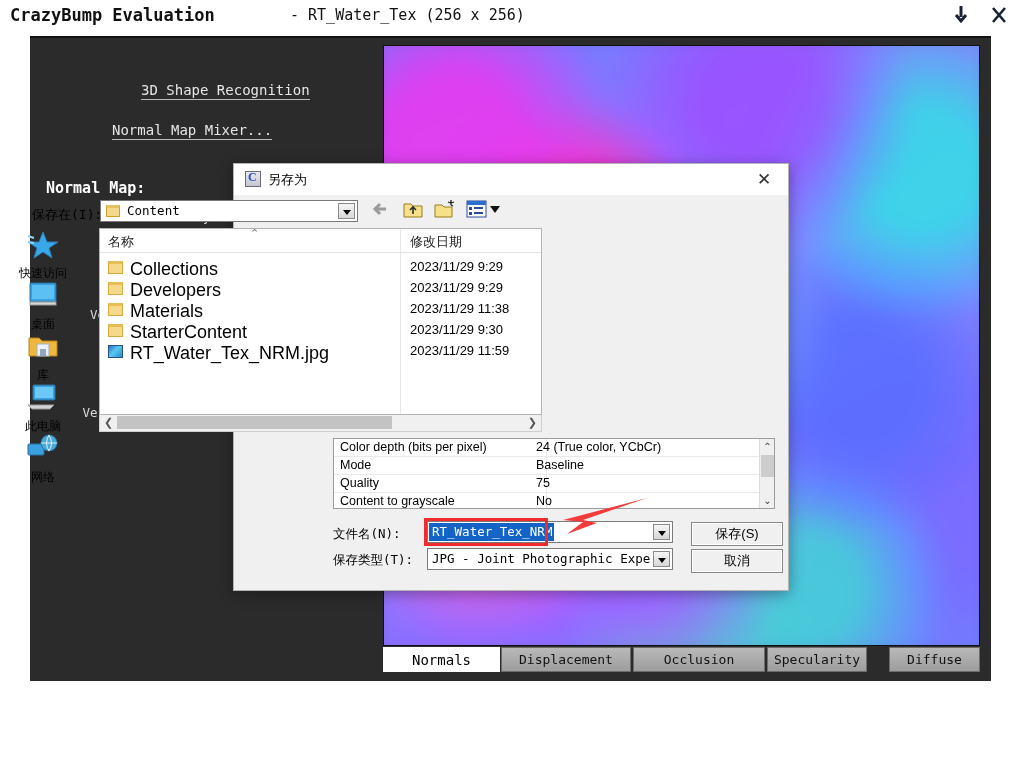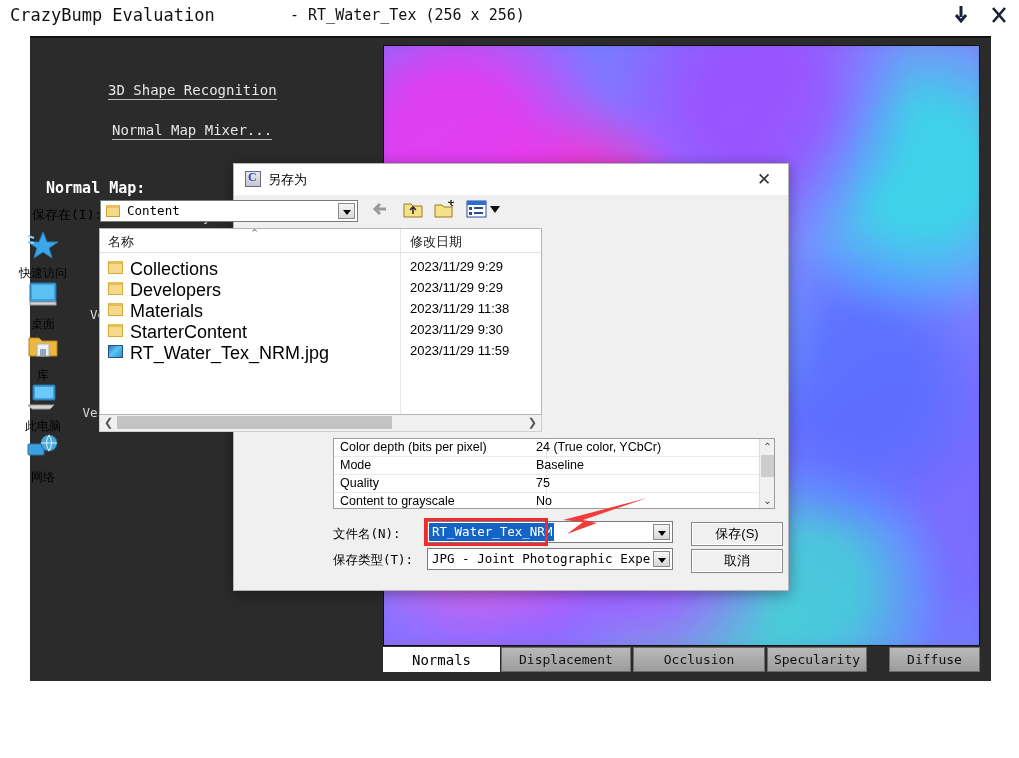--- a/index.html
+++ b/index.html
@@ -5,37 +5,37 @@
   * { box-sizing: border-box; margin:0; padding:0; }
   html,body{ width:1019px; height:758px; overflow:hidden; background:#fff;
              font-family:"Liberation Sans", sans-serif; }
 
   #app { position:relative; width:1019px; height:758px; background:#ffffff; }
 
   
   .titlebar{ position:absolute; left:0; top:0; width:1019px; height:32px;
              background:#ffffff; }
   .app-title{ position:absolute; left:10px; top:5px; font-family:"DejaVu Sans Mono", monospace;
-              font-size:17px; font-weight:normal; color:#111; letter-spacing:0px;}
+              font-size:17px; font-weight:bold; color:#111; letter-spacing:0px;}
   .doc-title{ position:absolute; left:290px; top:6px; font-family:"DejaVu Sans Mono", monospace;
               font-size:15px; color:#111; }
   .winbtn{ position:absolute; top:4px; width:26px; height:26px; color:#1b2236;
            font-size:21px; text-align:center; line-height:26px; cursor:pointer;}
   .winbtn.min{ left:948px; font-weight:bold;}
   .winbtn.close{ left:986px; font-weight:bold;}
 
   
   .workspace{ position:absolute; left:30px; top:36px; width:961px; height:645px;
               background:#2b2b2b; border-top:2px solid #111; }
 
   
   .ctrl-head{ position:absolute; font-family:"DejaVu Sans Mono", monospace;
               color:#e6e6e6; font-size:14px; }
   #hd1{ left:108px; top:82px; }
-  #hd1 span.u{ border-bottom:1px solid #bbb; padding-bottom:1px;}
+  #hd1 span.u{ border-bottom:1px solid #bbb; padding-bottom:1px;margin-left:33px;}
   #hd2{ left:112px; top:122px; }
   #hd2 span.u{ border-bottom:1px solid #bbb; padding-bottom:1px;}
   .sec-title{ position:absolute; left:46px; top:179px; font-family:"DejaVu Sans Mono", monospace;
               font-size:15px; font-weight:bold; color:#ffffff; }
 
   .slider-row{ position:absolute; left:36px; width:345px; height:19px;
                font-family:"DejaVu Sans Mono", monospace; font-size:12.5px; }
   .slider-row .lbl{ position:absolute; right:163px; top:2px; color:#d8d8d8; white-space:nowrap; }
   .slider-row .val{ position:absolute; left:188px; top:2px; width:24px; text-align:right;
                     color:#d9a066; }

